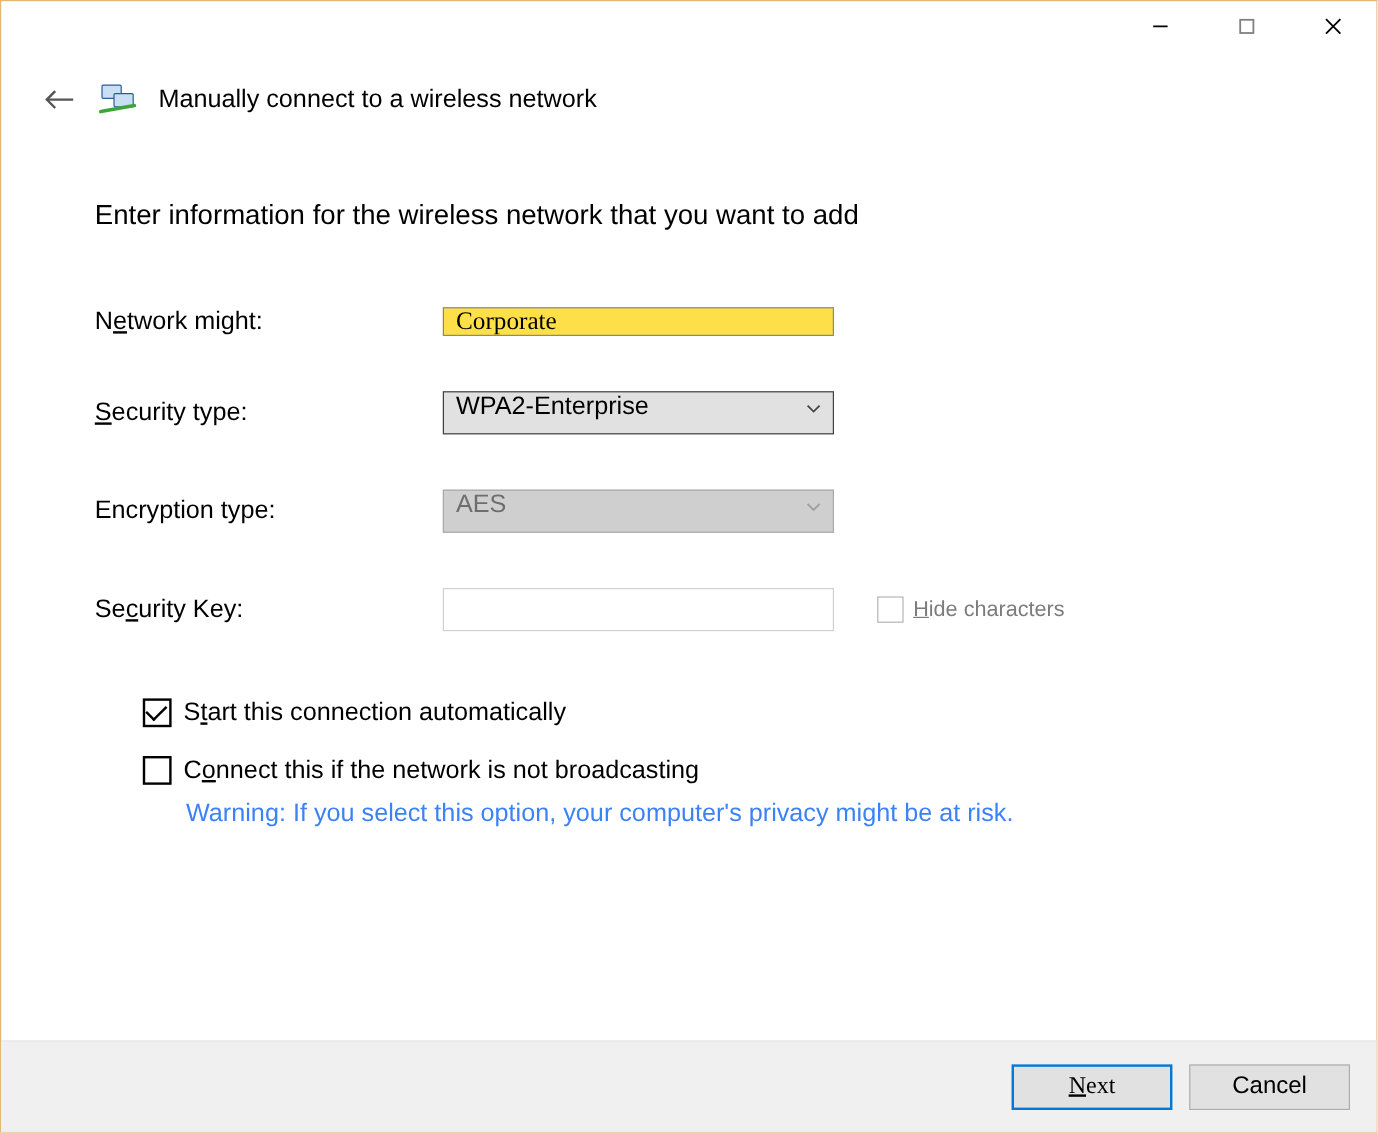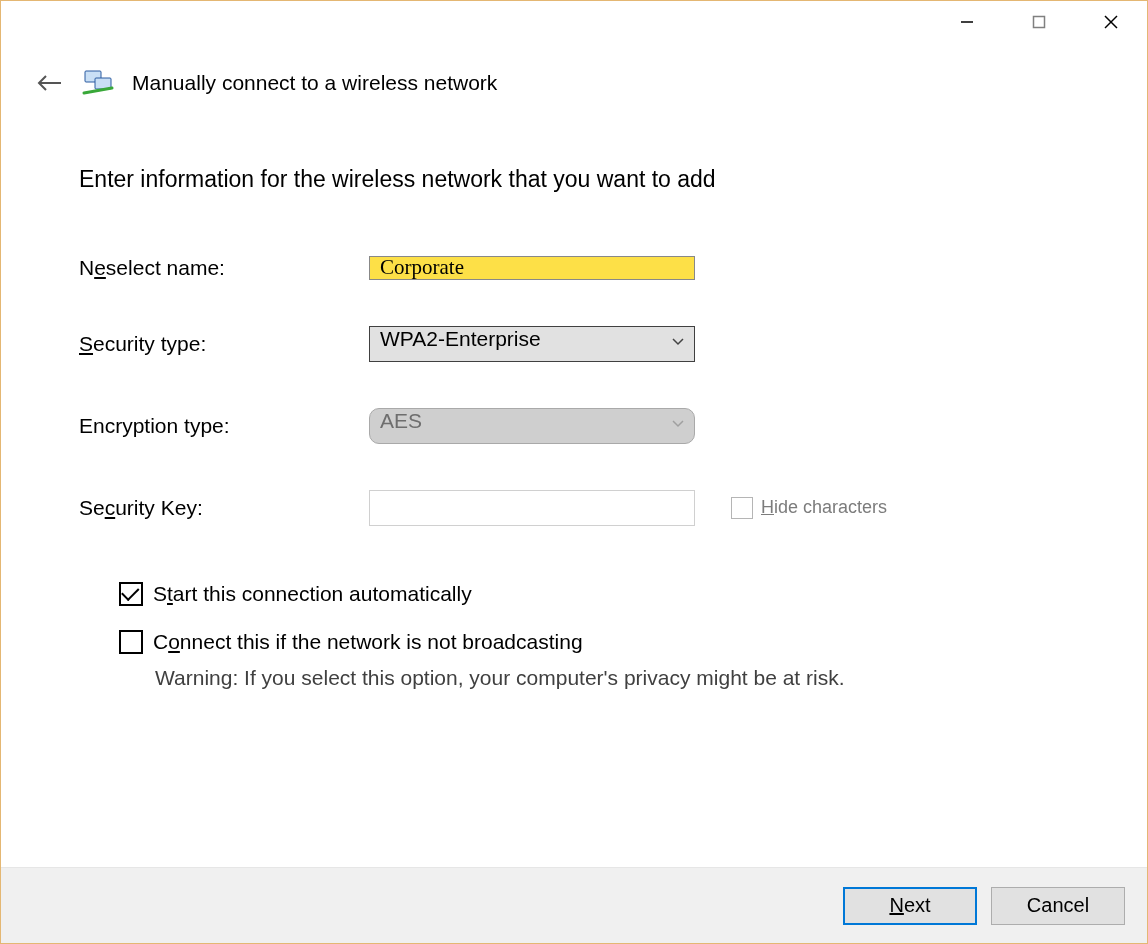--- a/index.html
+++ b/index.html
@@ -85,42 +85,41 @@
       background: #e1e1e1;
       display: flex;
       justify-content: space-between;
       padding: 0 10px;
       font-size: 21px;
     }
     .combo.disabled {
       background: #cfcfcf;
       color: #6e6e6e;
       border-color: #a9a9a9;
-      border-radius: 10px;
     }
     .chev { color: #444; }
     .combo.disabled .chev { color: #a0a0a0; }
     .pwbox {
       width: 326px;
       height: 36px;
       border: 1px solid #d0d0d0;
       background: #fff;
     }
     .check-row {
       display: flex;
       align-items: flex-end;
       gap: 10px;
       font-size: 21px;
       margin-left: 40px;
       margin-bottom: 24px;
     }
     .warning-line {
       font-size: 21px;
       margin-left: 76px;
-      color: #404040;
+      color: #3b82f6;
     }
     .cb {
       width: 24px;
       height: 24px;
       border: 2px solid #000;
       background: #fff;
       display: flex;
       align-items: center;
       justify-content: center;
       flex-shrink: 0;
@@ -151,20 +150,21 @@
       border: 1px solid #adadad;
       font-size: 20px;
       display: flex;
       align-items: center;
       justify-content: center;
       font-family: inherit;
       cursor: default;
     }
     .btn.default {
       border: 2px solid #0078d7;
+      font-family: Liberation Serif, serif;
     }
   </style>
 </head>
 <body>
 
 <div class="window">
 
   <div class="titlebar">
     <div class="win-ctrl">
       <svg width="14" height="14" viewBox="0 0 14 14">
@@ -199,21 +199,21 @@
       </svg>
     </div>
     <div class="header-title">Manually connect to a wireless network</div>
   </div>
 
   <div class="content">
     <div class="heading">Enter information for the wireless network that you want to add</div>
 
     <div class="form-row">
       <div class="label-col">
-        <span>N</span><span class="underline-letter">e</span><span>select name:</span>
+        <span>N</span><span class="underline-letter">e</span><span>twork might:</span>
       </div>
       <div class="field-col">
         <input type="text" class="tinput" value="Corporate" style="">
       </div>
     </div>
 
     <div class="form-row">
       <div class="label-col">
         <span class="underline-letter">S</span><span>ecurity type:</span>
       </div>

